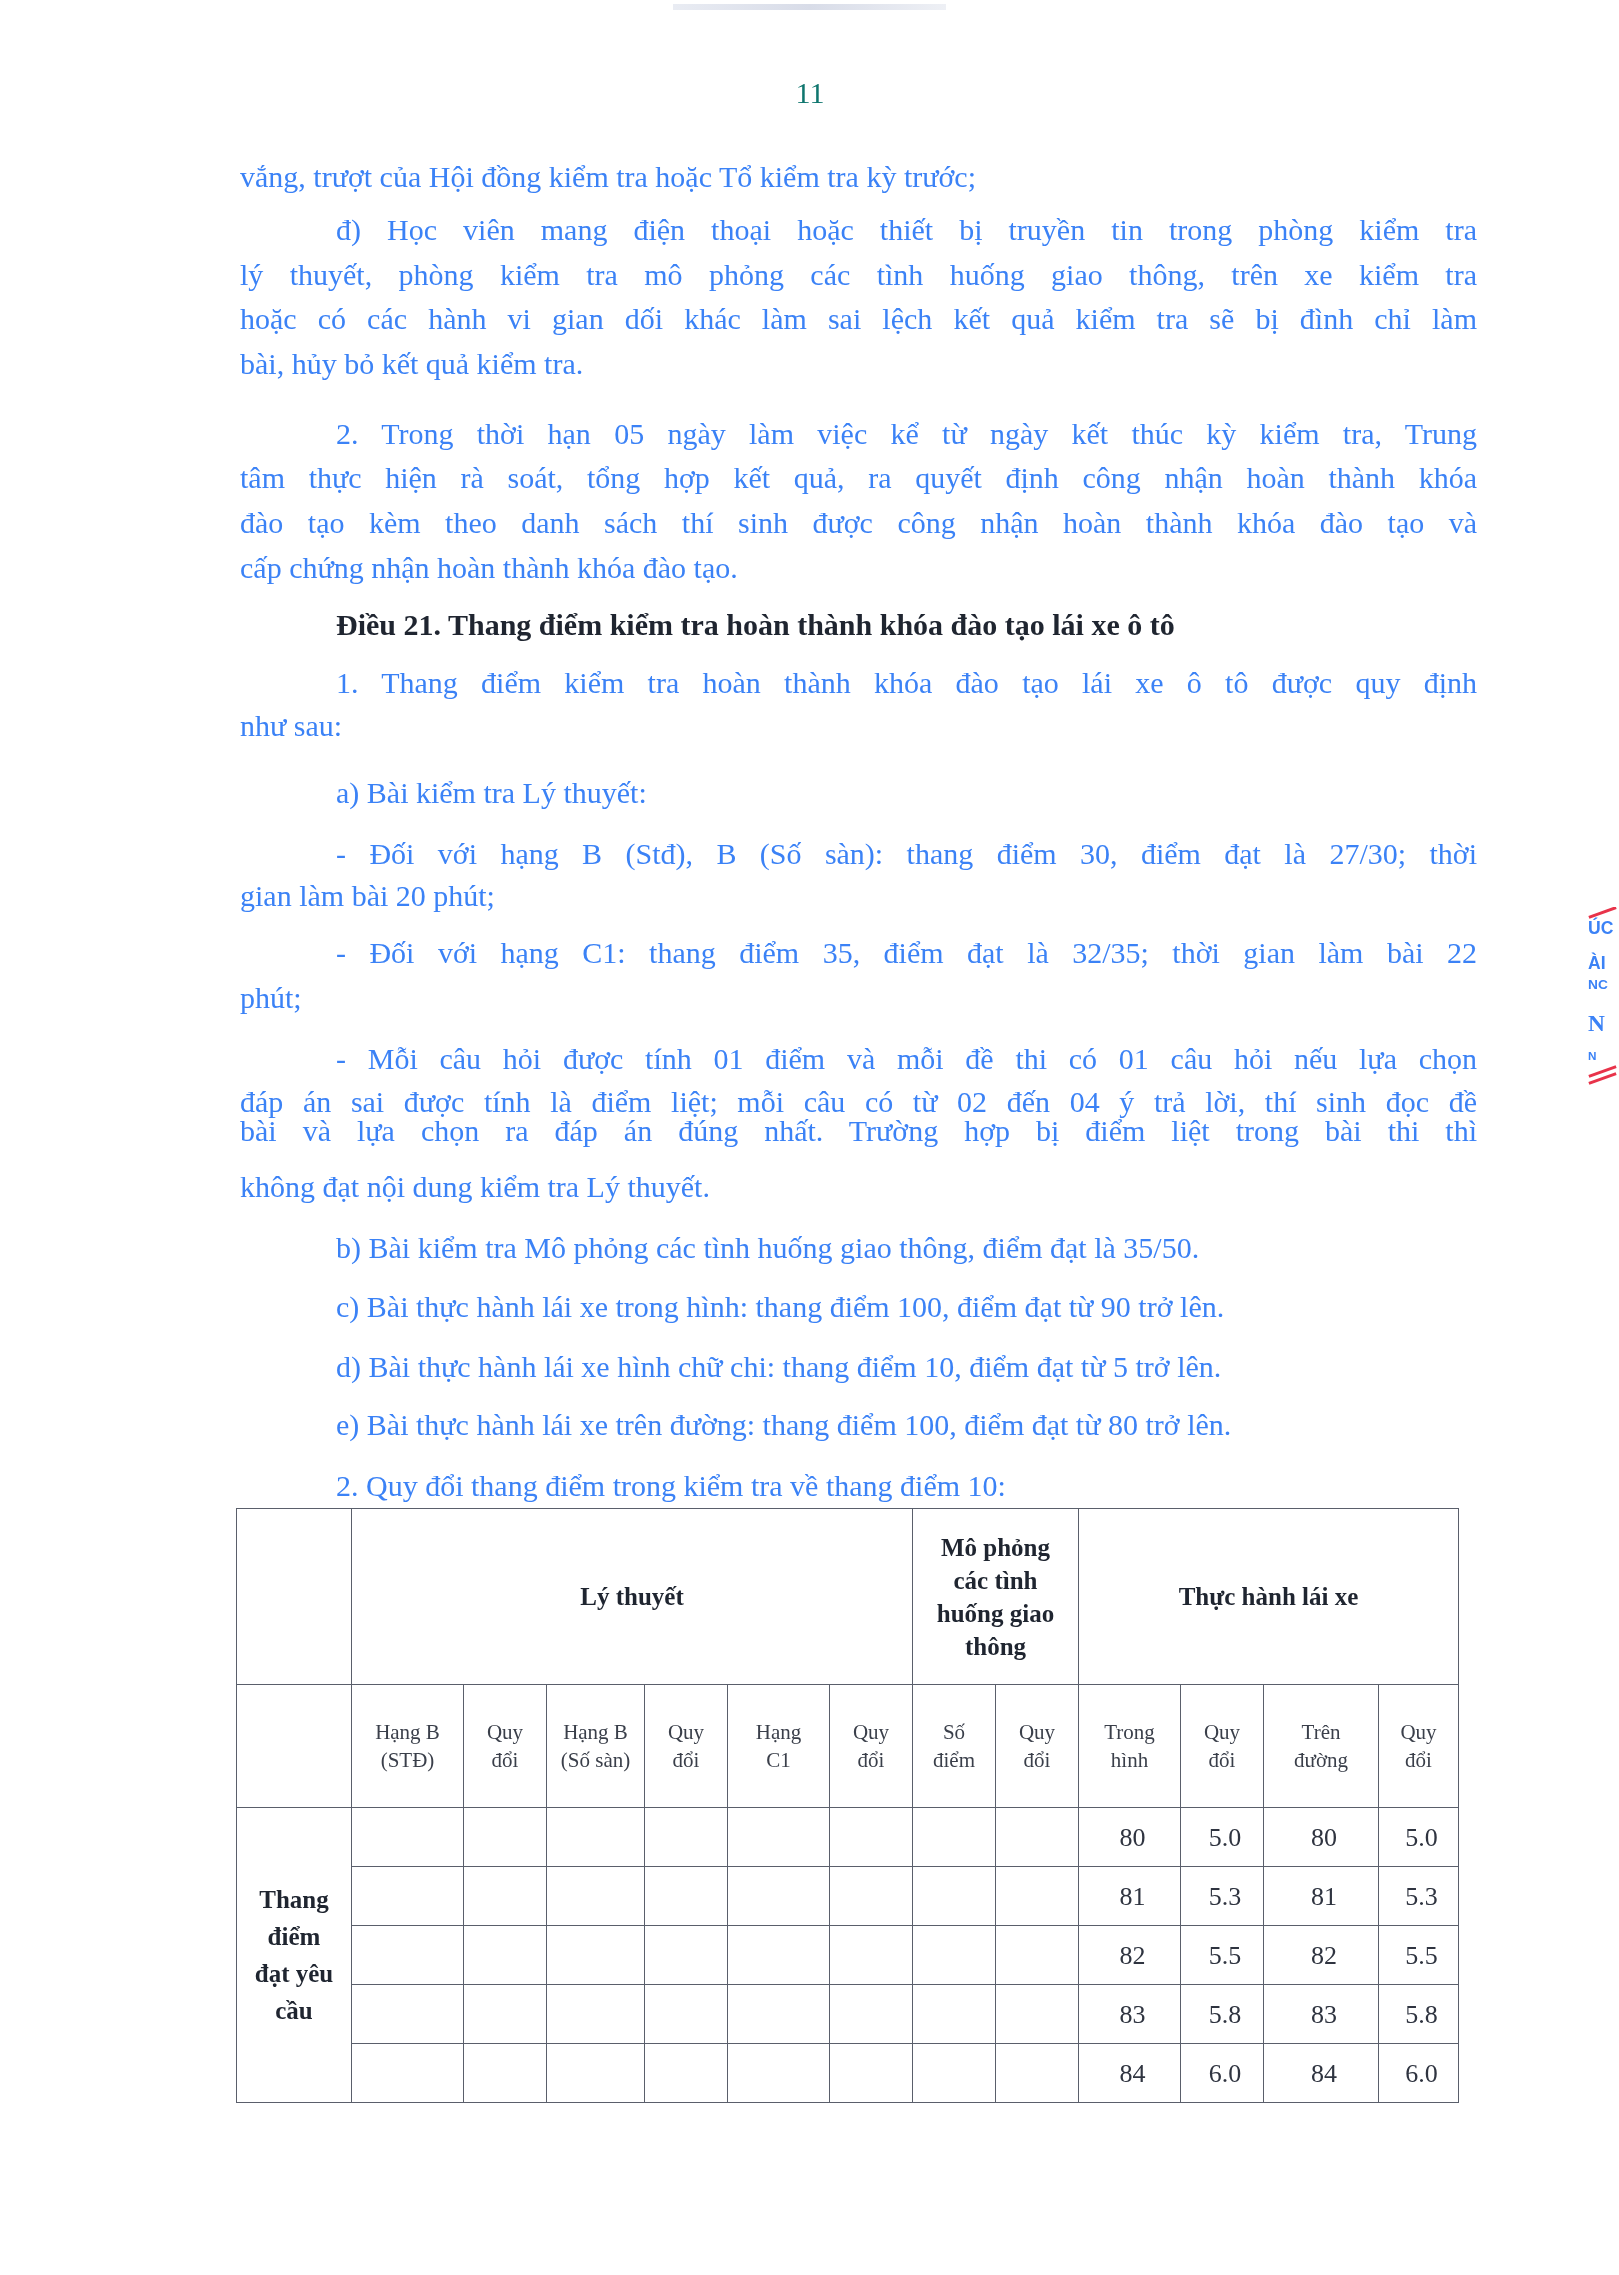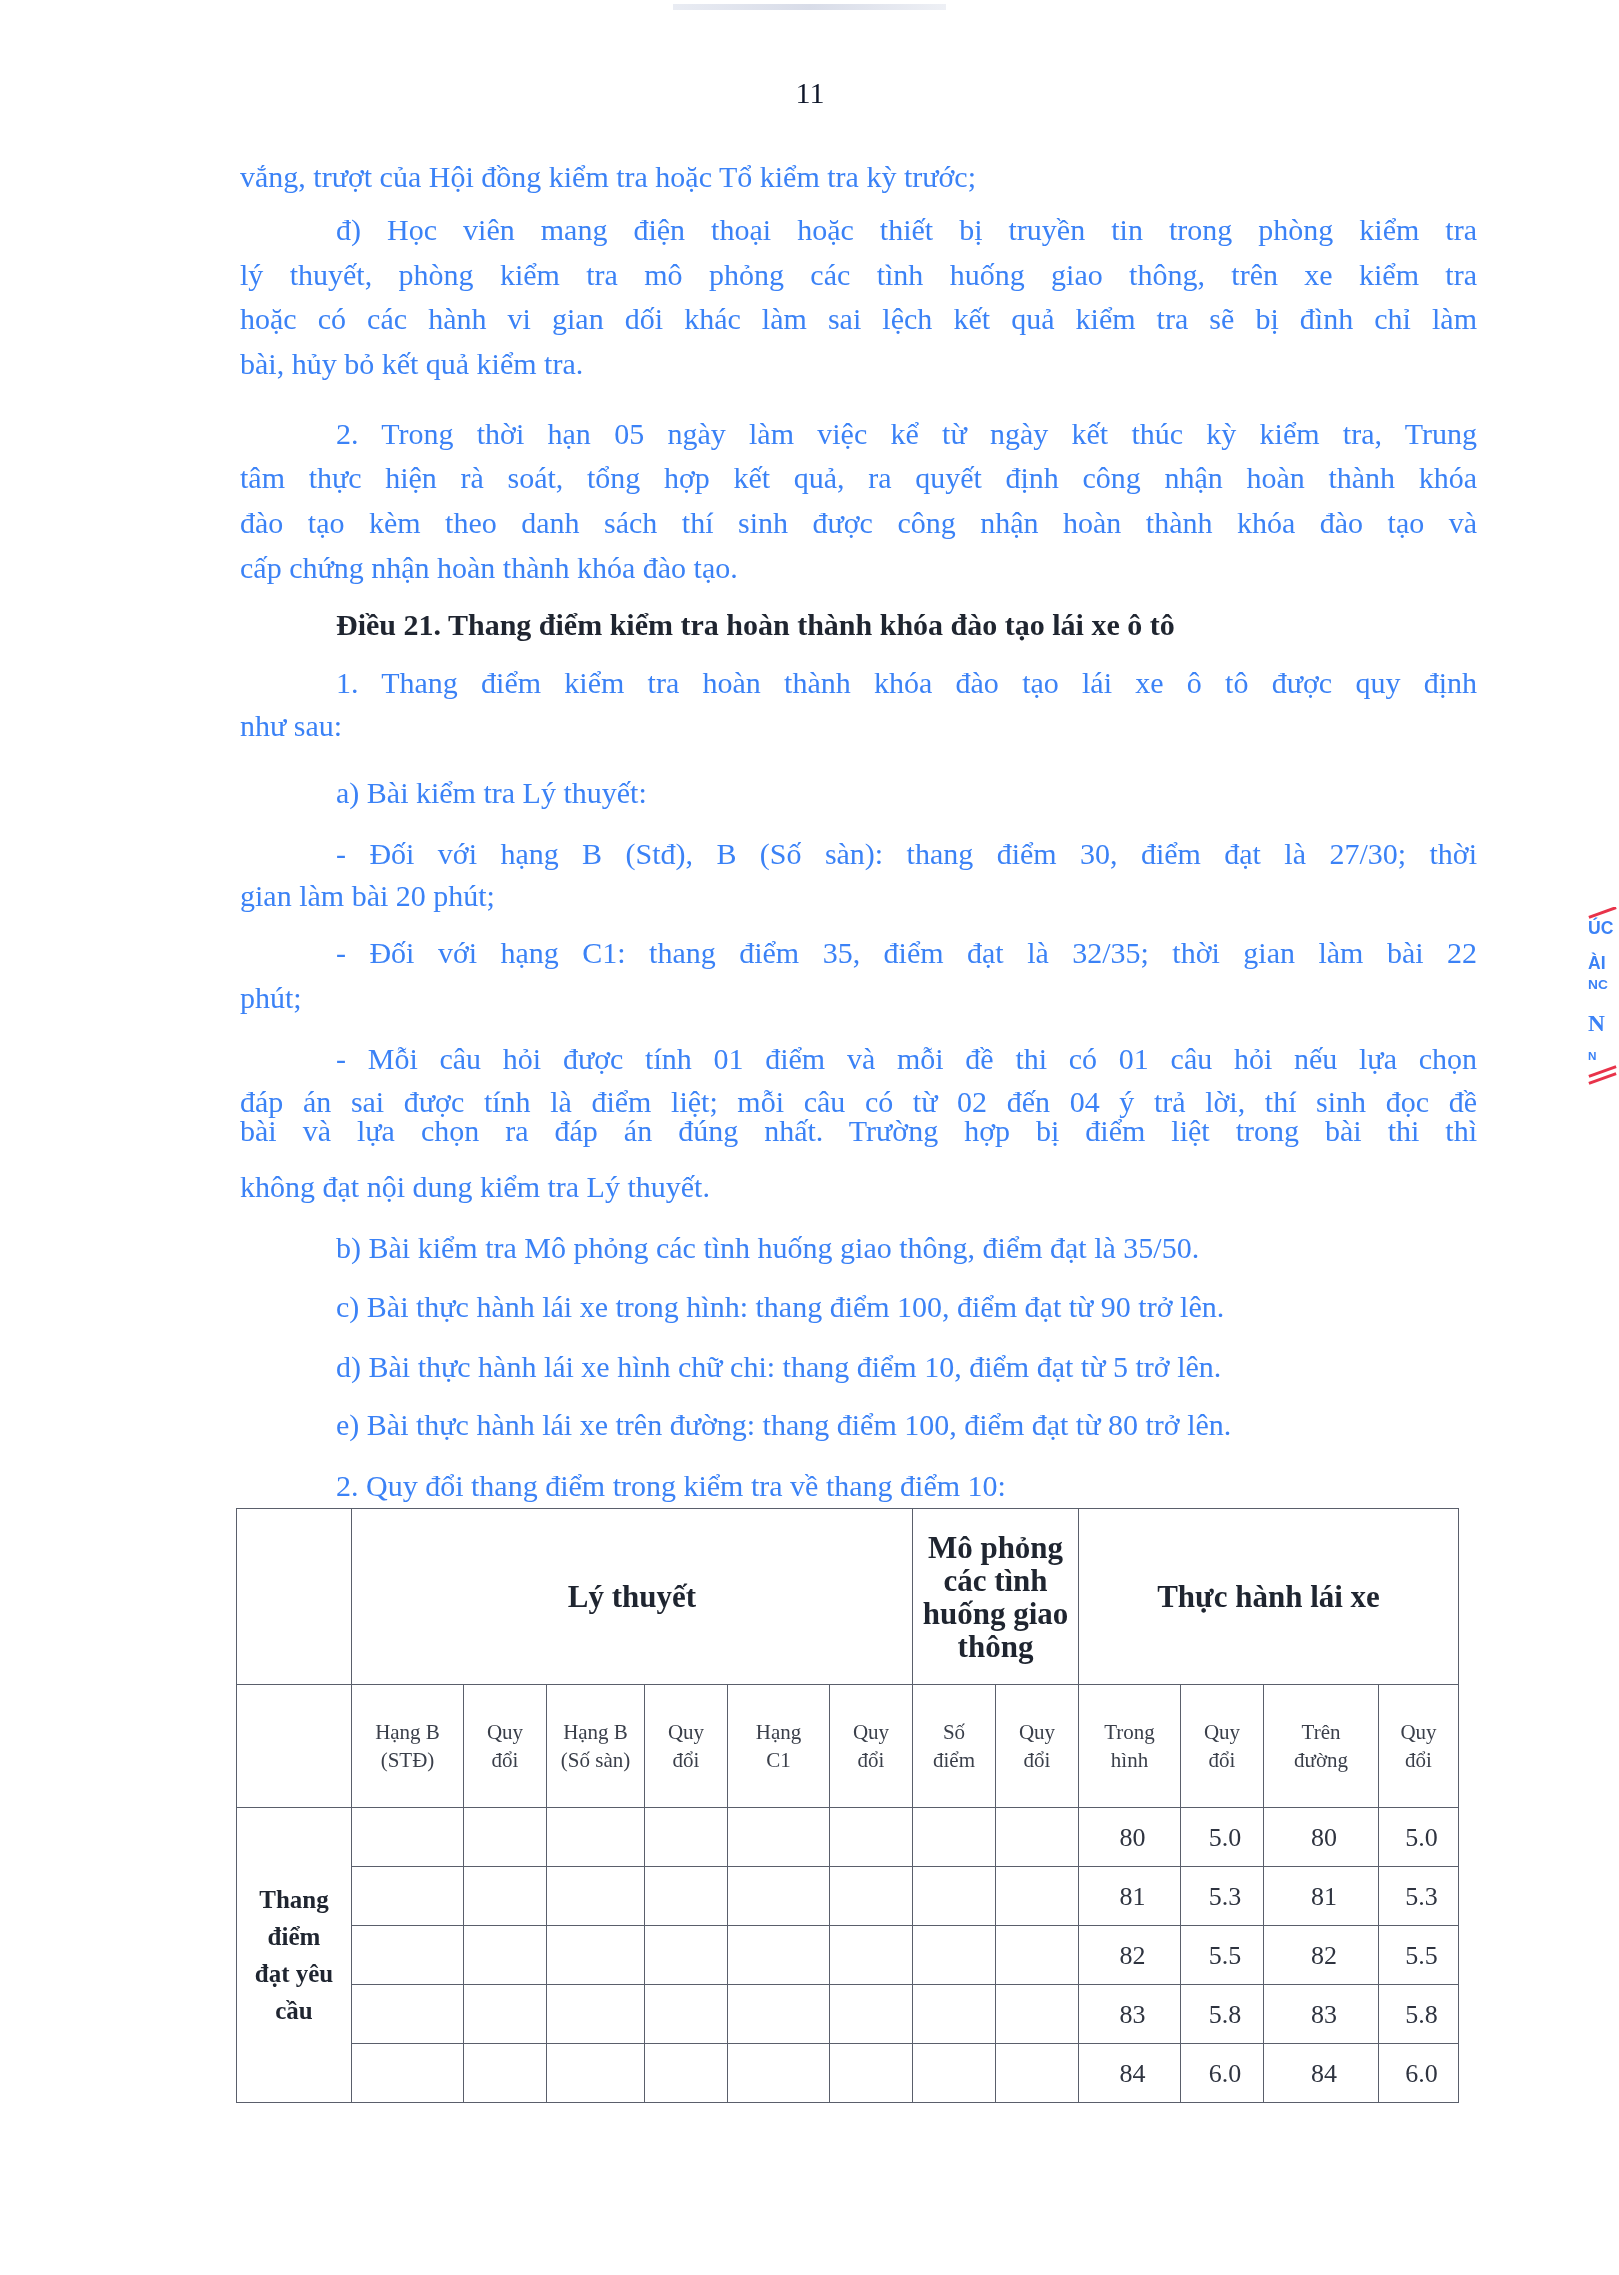--- a/index.html
+++ b/index.html
@@ -3,41 +3,41 @@
 <meta charset="utf-8">
 <style>
   html, body { margin: 0; padding: 0; background: #ffffff; }
   body {
     width: 1620px; height: 2275px; position: relative; overflow: hidden;
     font-family: "Liberation Serif", "DejaVu Serif", serif;
     color: #2a2f3a;
   }
   .page-number {
     position: absolute; top: 76px; left: 0; width: 1620px; text-align: center;
-    font-size: 30px; color: #0f172a;
+    font-size: 30px; color: #0f766e;
   }
   .line {
     position: absolute; font-size: 30px; line-height: 39px; white-space: nowrap;
     color: #3b82f6;
   }
   .indent { left: 336px; }
   .flush { left: 240px; }
   .justify { width: 1237px; text-align-last: justify; text-align: justify; }
   .justify-indent { width: 1141px; text-align-last: justify; text-align: justify; }
   .heading { font-weight: bold; color: #1f2530; }
 
   table.score {
     position: absolute; left: 236px; top: 1508px; border-collapse: collapse;
     font-family: "Liberation Serif", "DejaVu Serif", serif; color: #2f3440;
   }
   table.score td {
     border: 1.5px solid #5a5f6b; text-align: center; vertical-align: middle;
     padding: 0; font-size: 23.4px; line-height: 27px;
   }
-  table.score td.group { font-weight: bold; font-size: 31px; color: #1f2530; line-height: 33px; }
+  table.score td.group { font-weight: bold; font-size: 25px; color: #1f2530; line-height: 33px; }
   table.score td.sub { font-size: 21px; line-height: 28px; color: #3a3f4a; }
   table.score td.val { font-size: 26px; padding-left: 6px; }
   table.score td.rowlabel { font-weight: bold; font-size: 25px; line-height: 37px; color: #1f2530; }
 
   .stamp {
     position: absolute; left: 1588px; top: 907px; width: 32px; height: 254px;
     color: #3b82f6; font-family: "Liberation Sans", sans-serif; font-weight: bold;
     font-size: 17.6px; line-height: 21.5px; overflow: hidden;
   }
   .stamp .bar { height: 2.9px; background: #e8334a; margin: 3.9px 0; transform: rotate(-20deg); width: 29px; }

